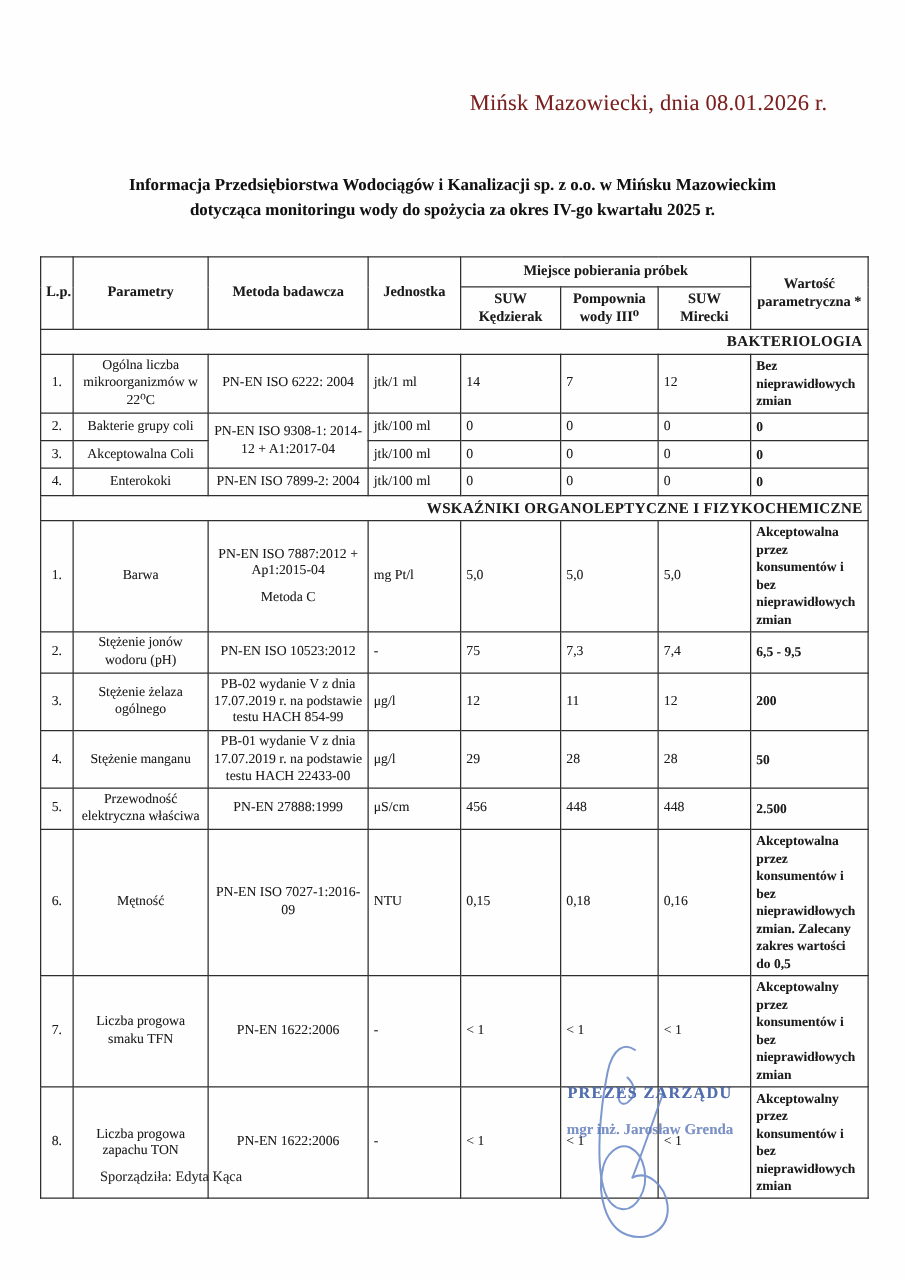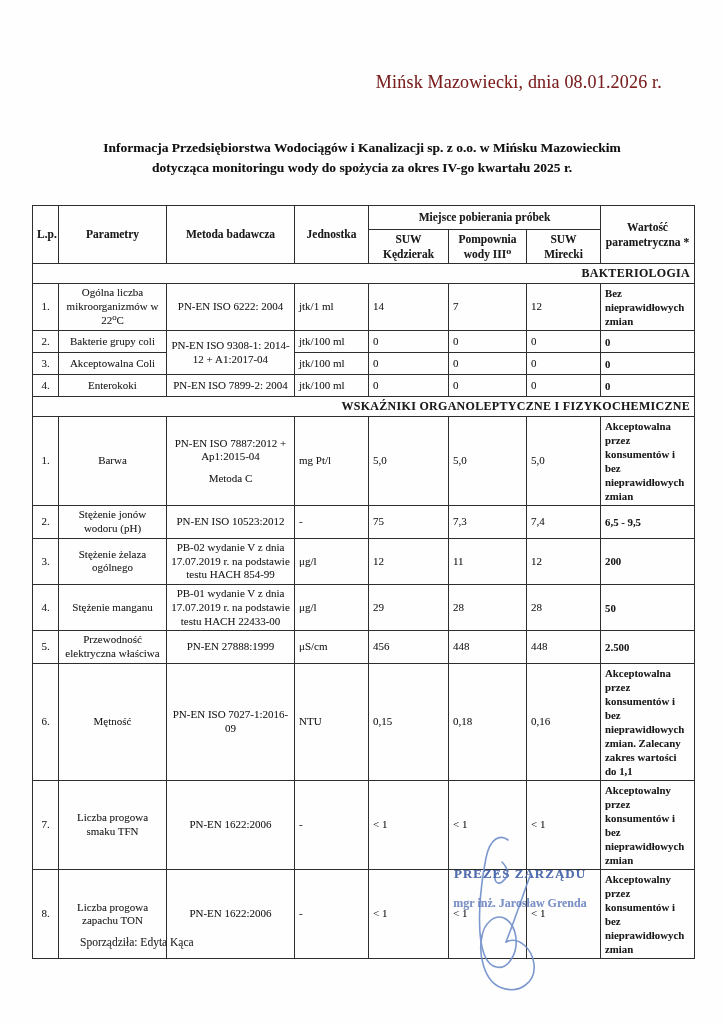--- a/index.html
+++ b/index.html
@@ -204,21 +204,21 @@
       <td class="bold">2.500</td>
     </tr>
     <tr style="height:82px">
       <td class="lp">6.</td>
       <td class="l">Mętność</td>
       <td class="l">PN-EN ISO 7027-1:2016-09</td>
       <td class="c">NTU</td>
       <td class="c">0,15</td>
       <td class="c">0,18</td>
       <td class="c">0,16</td>
-      <td class="bold">Akceptowalna przez konsumentów i bez nieprawidłowych zmian. Zalecany zakres wartości do 1,1</td>
+      <td class="bold">Akceptowalna przez konsumentów i bez nieprawidłowych zmian. Zalecany zakres wartości do 0,5</td>
     </tr>
     <tr style="height:53px">
       <td class="lp">7.</td>
       <td class="l">Liczba progowa smaku TFN</td>
       <td class="l">PN-EN 1622:2006</td>
       <td class="c">-</td>
       <td class="c">&lt; 1</td>
       <td class="c">&lt; 1</td>
       <td class="c">&lt; 1</td>
       <td class="bold">Akceptowalny przez konsumentów i bez nieprawidłowych zmian</td>

